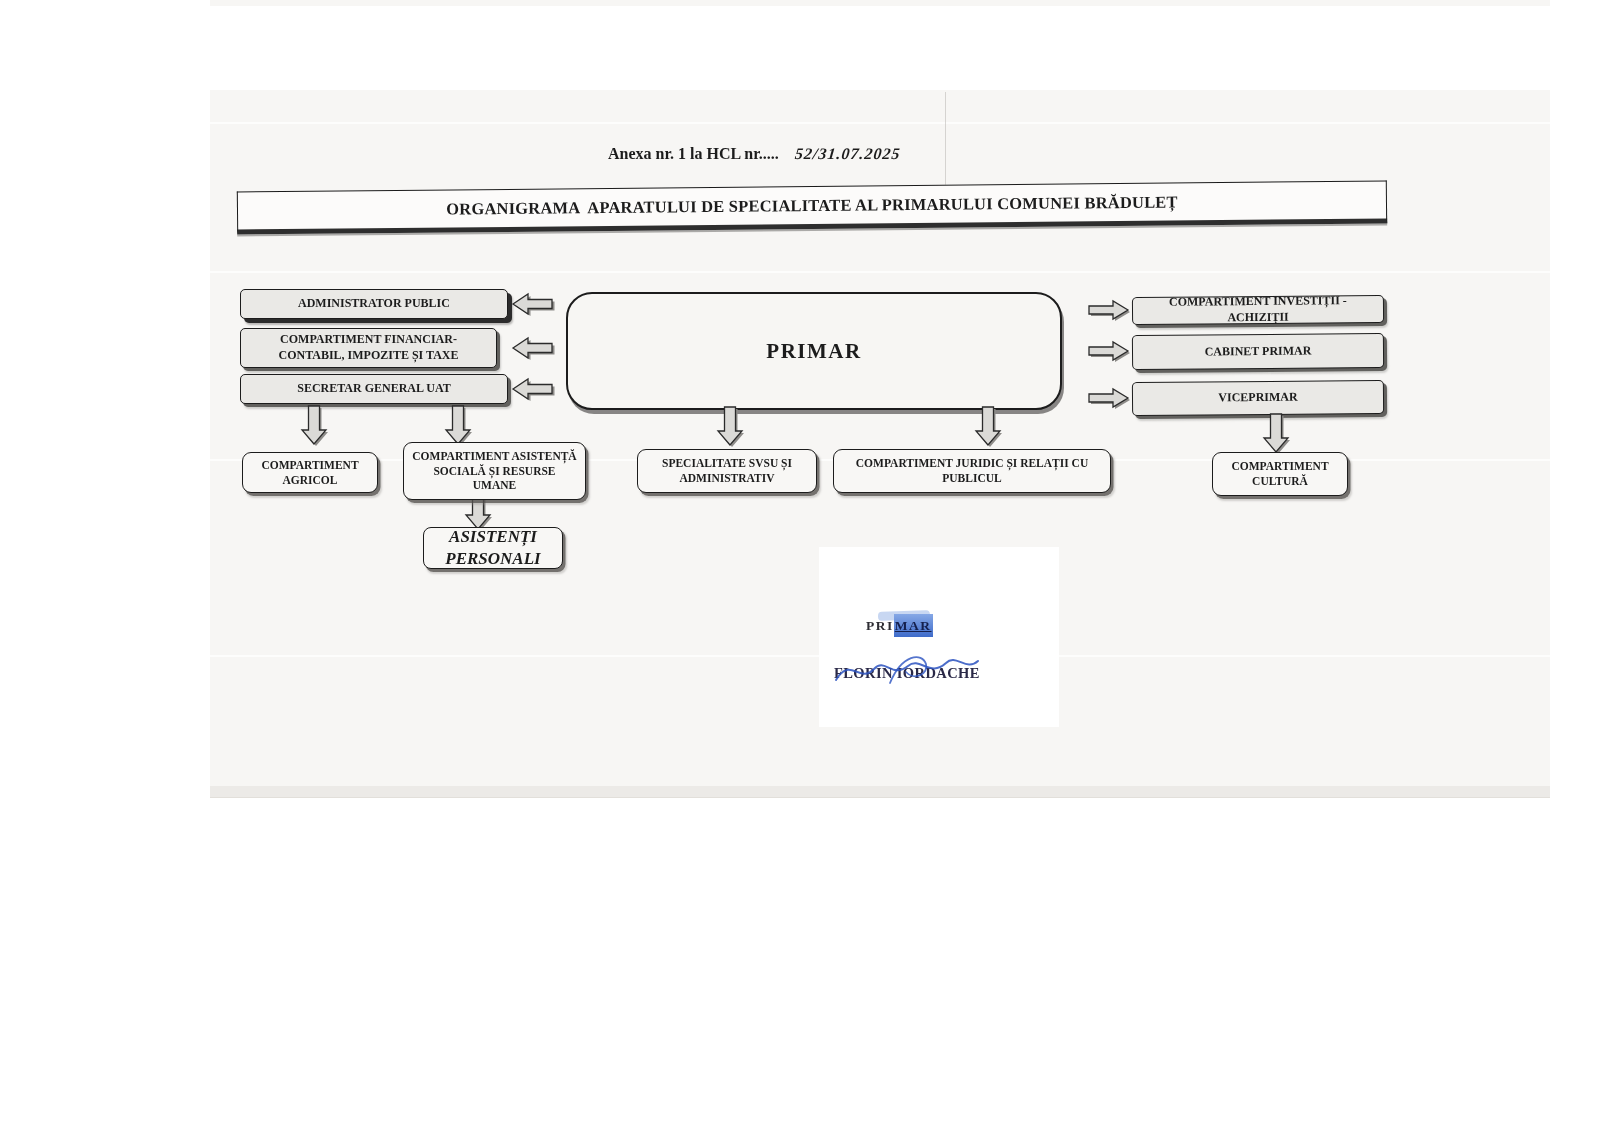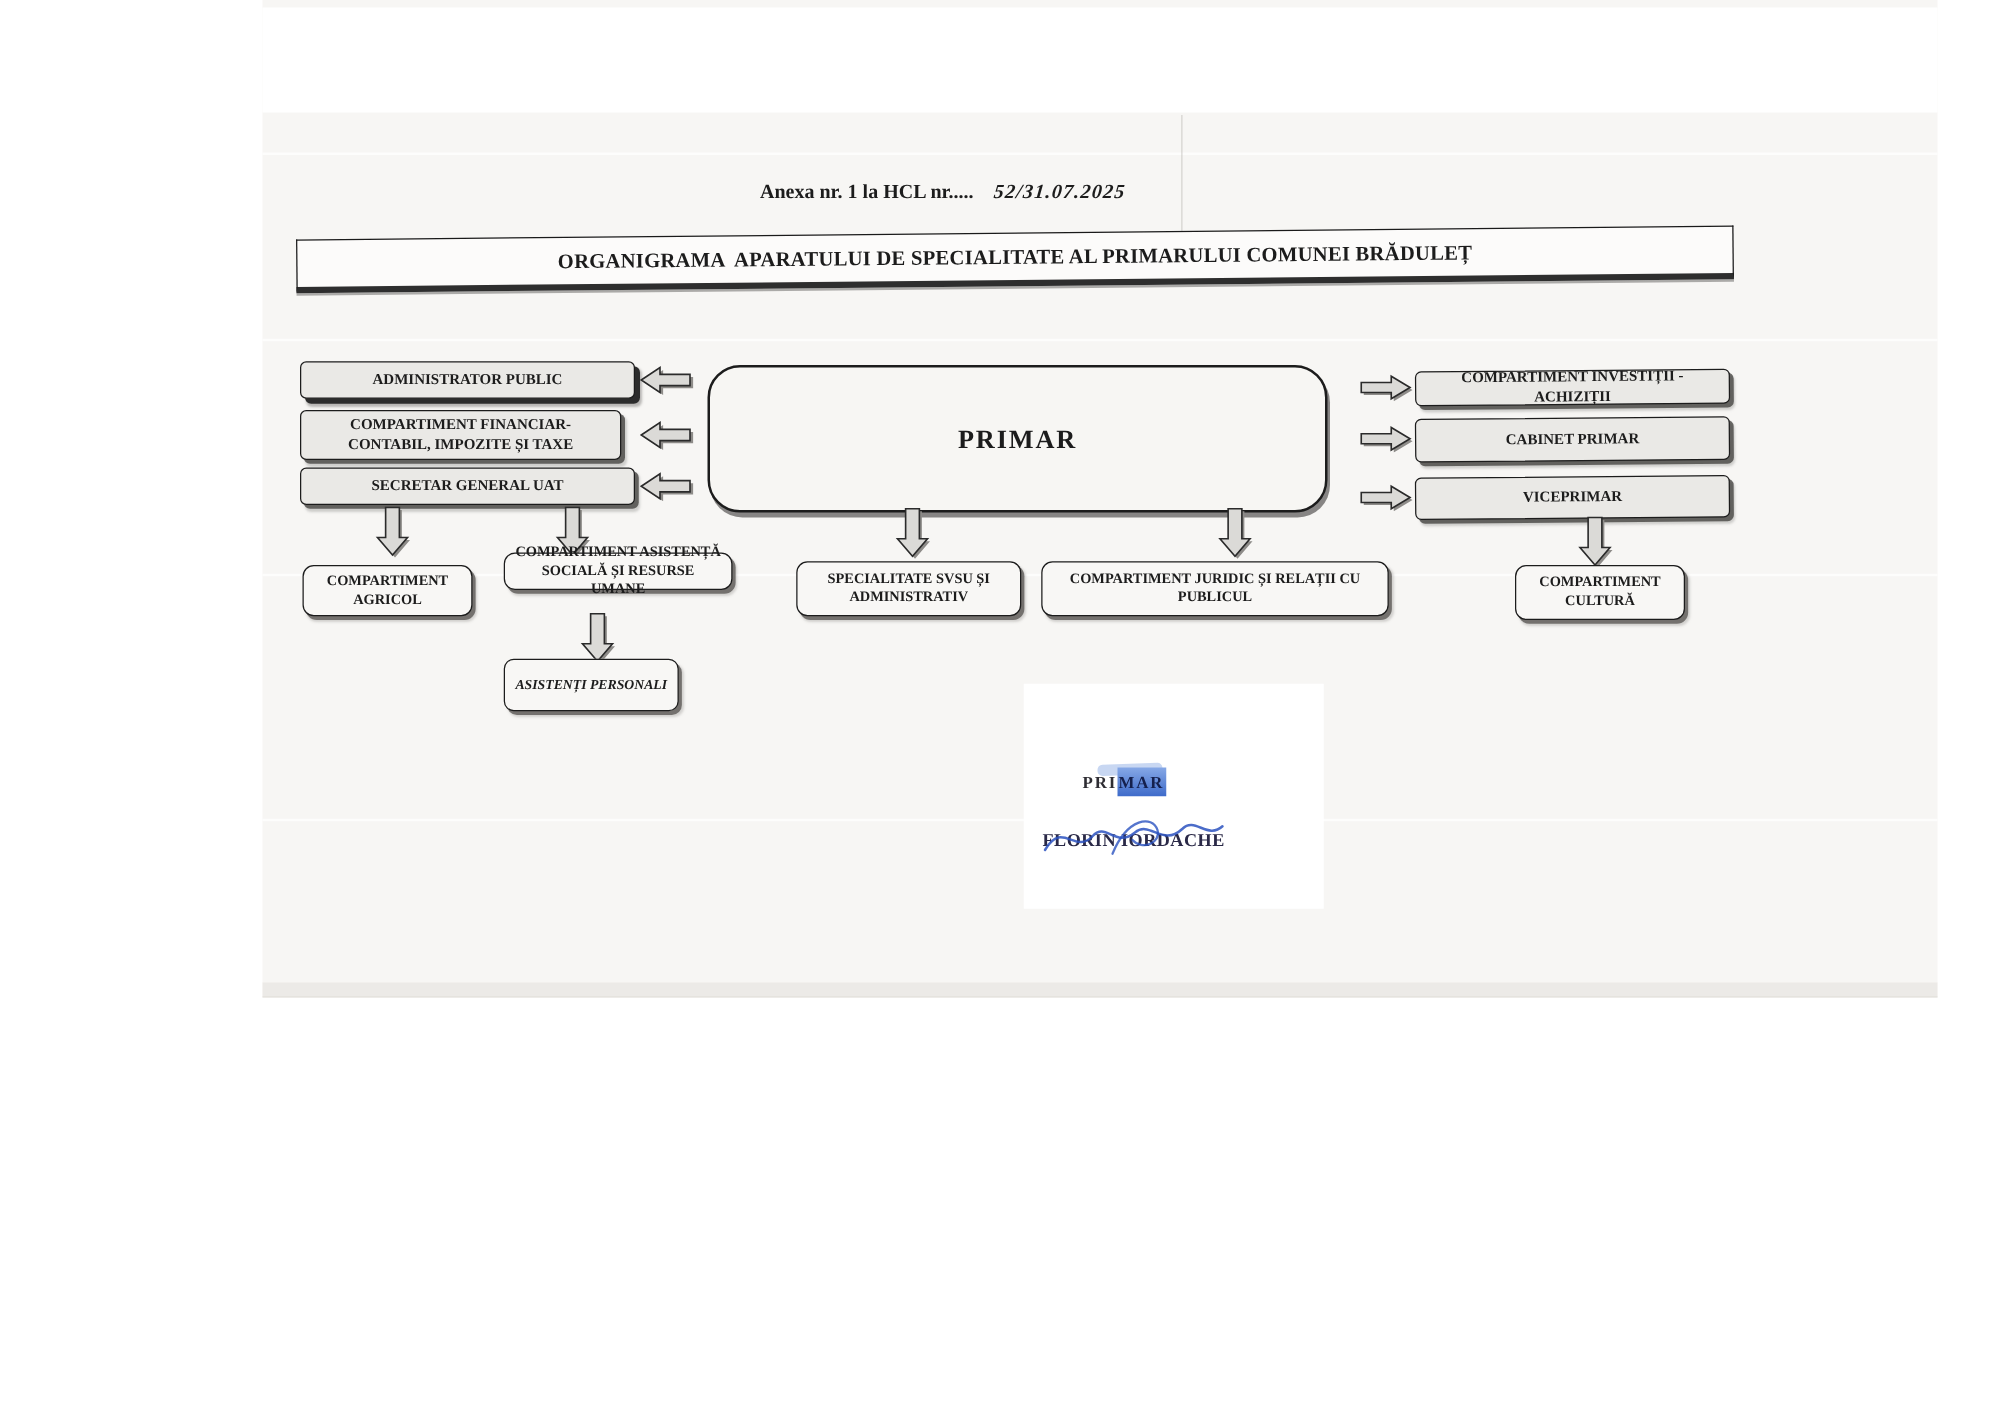--- a/index.html
+++ b/index.html
@@ -45,30 +45,30 @@
     display:flex;align-items:center;justify-content:center;text-align:center;
     font-size:11.5px;font-weight:bold;line-height:1.3;padding:2px 8px;box-sizing:border-box;
   }
   .primar-box{
     position:absolute;left:356px;top:292px;width:492px;height:114px;
     background:#f7f6f3;border:2px solid #1c1c1c;border-radius:26px;
     box-shadow:2px 4px 0 rgba(60,58,56,0.6);
     display:flex;align-items:center;justify-content:center;
     font-size:21px;font-weight:bold;letter-spacing:1.5px;
   }
-  .sub-box{font-style:italic;font-size:11px;border-radius:8px;}
+  .sub-box{font-style:italic;font-size:17px;border-radius:8px;margin-left:20px;}
   .rtilt{transform:rotate(-0.5deg);}
 
   .arrow{position:absolute;}
 
   
   .sig-patch{position:absolute;left:609px;top:547px;width:240px;height:180px;background:#ffffff;}
   .sig-role{position:absolute;left:656px;top:618px;font-size:13.5px;font-weight:600;
     letter-spacing:1.5px;color:#2e2d33;}
-  .sig-role .hl{background:linear-gradient(180deg,#86a8e6,#3e6bca);color:#15204d;padding:4px 1px;}
+  .sig-role .hl{background:linear-gradient(180deg,#86a8e6,#3e6bca);color:#15204d;padding:4px 1px;text-decoration:underline;}
   .sig-smudge{position:absolute;left:668px;top:611px;width:52px;height:9px;
     background:rgba(110,150,220,0.38);border-radius:4px;transform:rotate(-2deg);}
   .sig-name{position:absolute;left:624px;top:665px;font-size:14.5px;font-weight:600;
     letter-spacing:0.4px;color:#2a2947;}
   .sig-ink{position:absolute;left:618px;top:648px;}
 </style>
 </head>
 <body>
 
 <svg width="0" height="0" style="position:absolute">
@@ -166,21 +166,21 @@
     <svg class="arrow" style="left:1051px;top:412px" width="30" height="40">
         <use href="#arr-down"></use>
       </svg>
     <svg class="arrow" style="left:253px;top:489px" width="30" height="38">
         <use href="#arr-down"></use>
       </svg>
 
     <div class="wbox" style="left:32px;top:452px;width:136px;height:41px">
       <span>COMPARTIMENT AGRICOL</span>
     </div>
-    <div class="wbox" style="left:193px;top:442px;width:183px;height:30px">
+    <div class="wbox" style="left:193px;top:442px;width:183px;height:58px">
       <span>COMPARTIMENT ASISTENȚĂ SOCIALĂ ȘI RESURSE UMANE</span>
     </div>
     <div class="wbox" style="left:427px;top:449px;width:180px;height:44px">
       <span>SPECIALITATE SVSU ȘI ADMINISTRATIV</span>
     </div>
     <div class="wbox" style="left:623px;top:449px;width:278px;height:44px">
       <span>COMPARTIMENT JURIDIC ȘI RELAȚII CU PUBLICUL</span>
     </div>
     <div class="wbox" style="left:1002px;top:452px;width:136px;height:44px">
       <span>COMPARTIMENT CULTURĂ</span>

